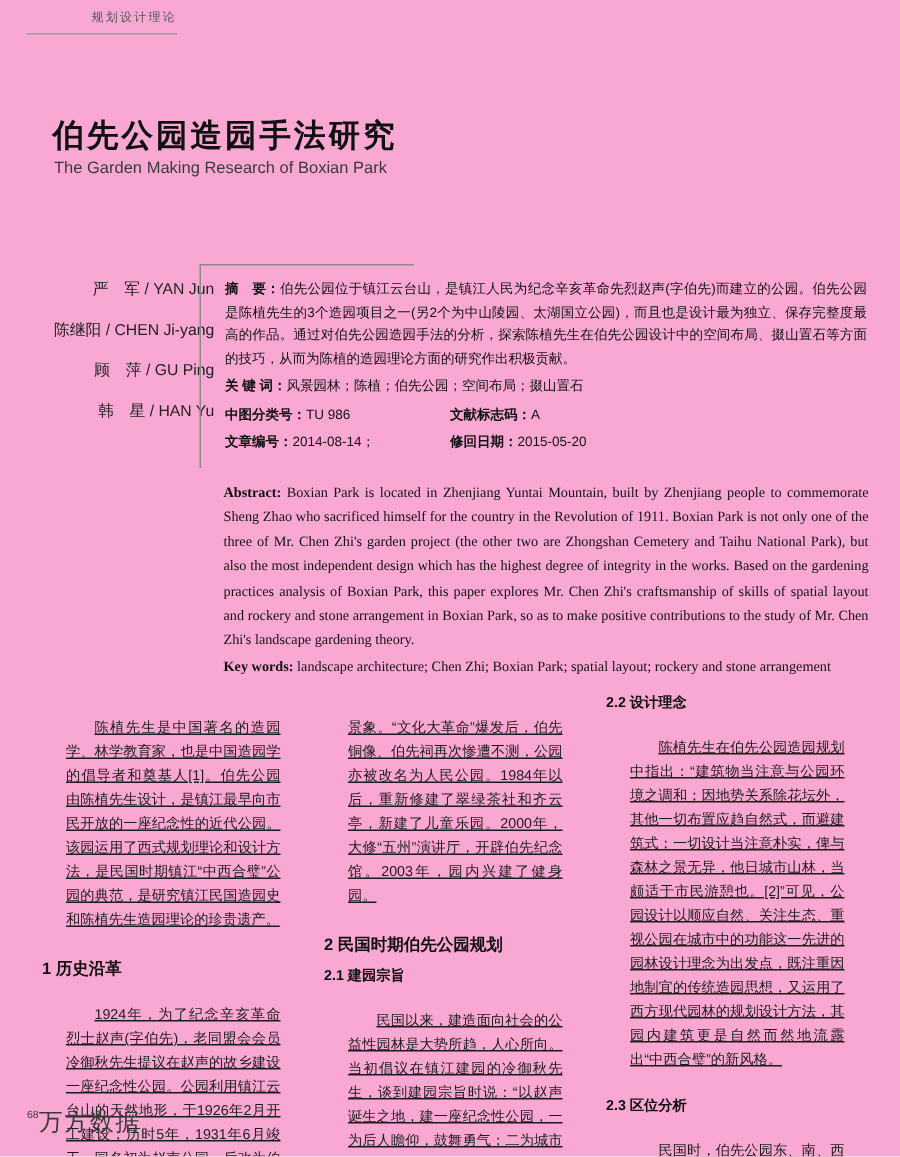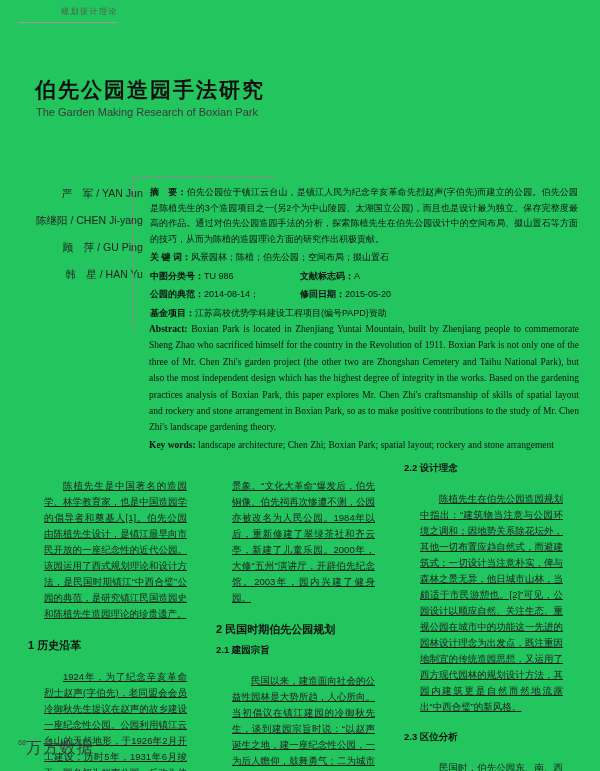--- a/index.html
+++ b/index.html
@@ -1,16 +1,16 @@
 <!DOCTYPE html>
 <html><head>
 <meta charset="utf-8">
 <style>
   html,body{margin:0;padding:0;background:#f5f5f3;}
-  .page{position:relative;width:600px;height:771px;background:#22c55e;overflow:hidden;
+  .page{position:relative;width:600px;height:771px;background:#f9a8d4;overflow:hidden;
         font-family:"Liberation Sans","DejaVu Sans",sans-serif;color:#1a1a1a;}
   
   .cat-tag{position:absolute;left:18px;top:6px;width:100px;text-align:right;
            font-size:8px;color:#555;letter-spacing:1.5px;padding-bottom:5px;
            border-bottom:1px solid #9a9a9a;}
   
   .title-cn{position:absolute;left:35px;top:76px;font-size:21px;font-weight:bold;
             letter-spacing:2px;color:#111;}
   .title-en{position:absolute;left:36px;top:106px;font-size:11px;color:#3a3a3a;}
   
@@ -55,22 +55,21 @@
     <div class="author">严　军 / YAN Jun</div>
     <div class="author">陈继阳 / CHEN Ji-yang</div>
     <div class="author">顾　萍 / GU Ping</div>
     <div class="author">韩　星 / HAN Yu</div>
   </div>
 
   <div class="cn-block">
     <p><b>摘　要：</b><span>伯先公园位于镇江云台山，是镇江人民为纪念辛亥革命先烈赵声(字伯先)而建立的公园。伯先公园是陈植先生的3个造园项目之一(另2个为中山陵园、太湖国立公园)，而且也是设计最为独立、保存完整度最高的作品。通过对伯先公园造园手法的分析，探索陈植先生在伯先公园设计中的空间布局、掇山置石等方面的技巧，从而为陈植的造园理论方面的研究作出积极贡献。</span></p>
     <p><b>关 键 词：</b><span>风景园林；陈植；伯先公园；空间布局；掇山置石</span></p>
     <p><span class="pair-first"><b>中图分类号：</b><span>TU 986</span></span><b>文献标志码：</b><span>A</span></p>
-    <p><span class="pair-first"><b>公园的典范：</b><span>2014-08-14；</span></span><b>修回日期：</b><span>2015-05-20</span></p>
-    <p><b>基金项目：</b><span>江苏高校优势学科建设工程项目(编号PAPD)资助</span></p>
+    <p><span class="pair-first"><b>文章编号：</b><span>2014-08-14；</span></span><b>修回日期：</b><span>2015-05-20</span></p>
   </div>
 
   <div class="en-block">
     <p><b>Abstract:</b><span> Boxian Park is located in Zhenjiang Yuntai Mountain, built by Zhenjiang people to commemorate Sheng Zhao who sacrificed himself for the country in the Revolution of 1911. Boxian Park is not only one of the three of Mr. Chen Zhi's garden project (the other two are Zhongshan Cemetery and Taihu National Park), but also the most independent design which has the highest degree of integrity in the works. Based on the gardening practices analysis of Boxian Park, this paper explores Mr. Chen Zhi's craftsmanship of skills of spatial layout and rockery and stone arrangement in Boxian Park, so as to make positive contributions to the study of Mr. Chen Zhi's landscape gardening theory.</span></p>
     <p class="en-keywords"><b>Key words:</b><span> landscape architecture; Chen Zhi; Boxian Park; spatial layout; rockery and stone arrangement</span></p>
   </div>
 
   <div class="columns">
     <div class="col">
       <p class="indent">陈植先生是中国著名的造园学、林学教育家，也是中国造园学的倡导者和奠基人[1]。伯先公园由陈植先生设计，是镇江最早向市民开放的一座纪念性的近代公园。该园运用了西式规划理论和设计方法，是民国时期镇江“中西合璧”公园的典范，是研究镇江民国造园史和陈植先生造园理论的珍贵遗产。</p>

